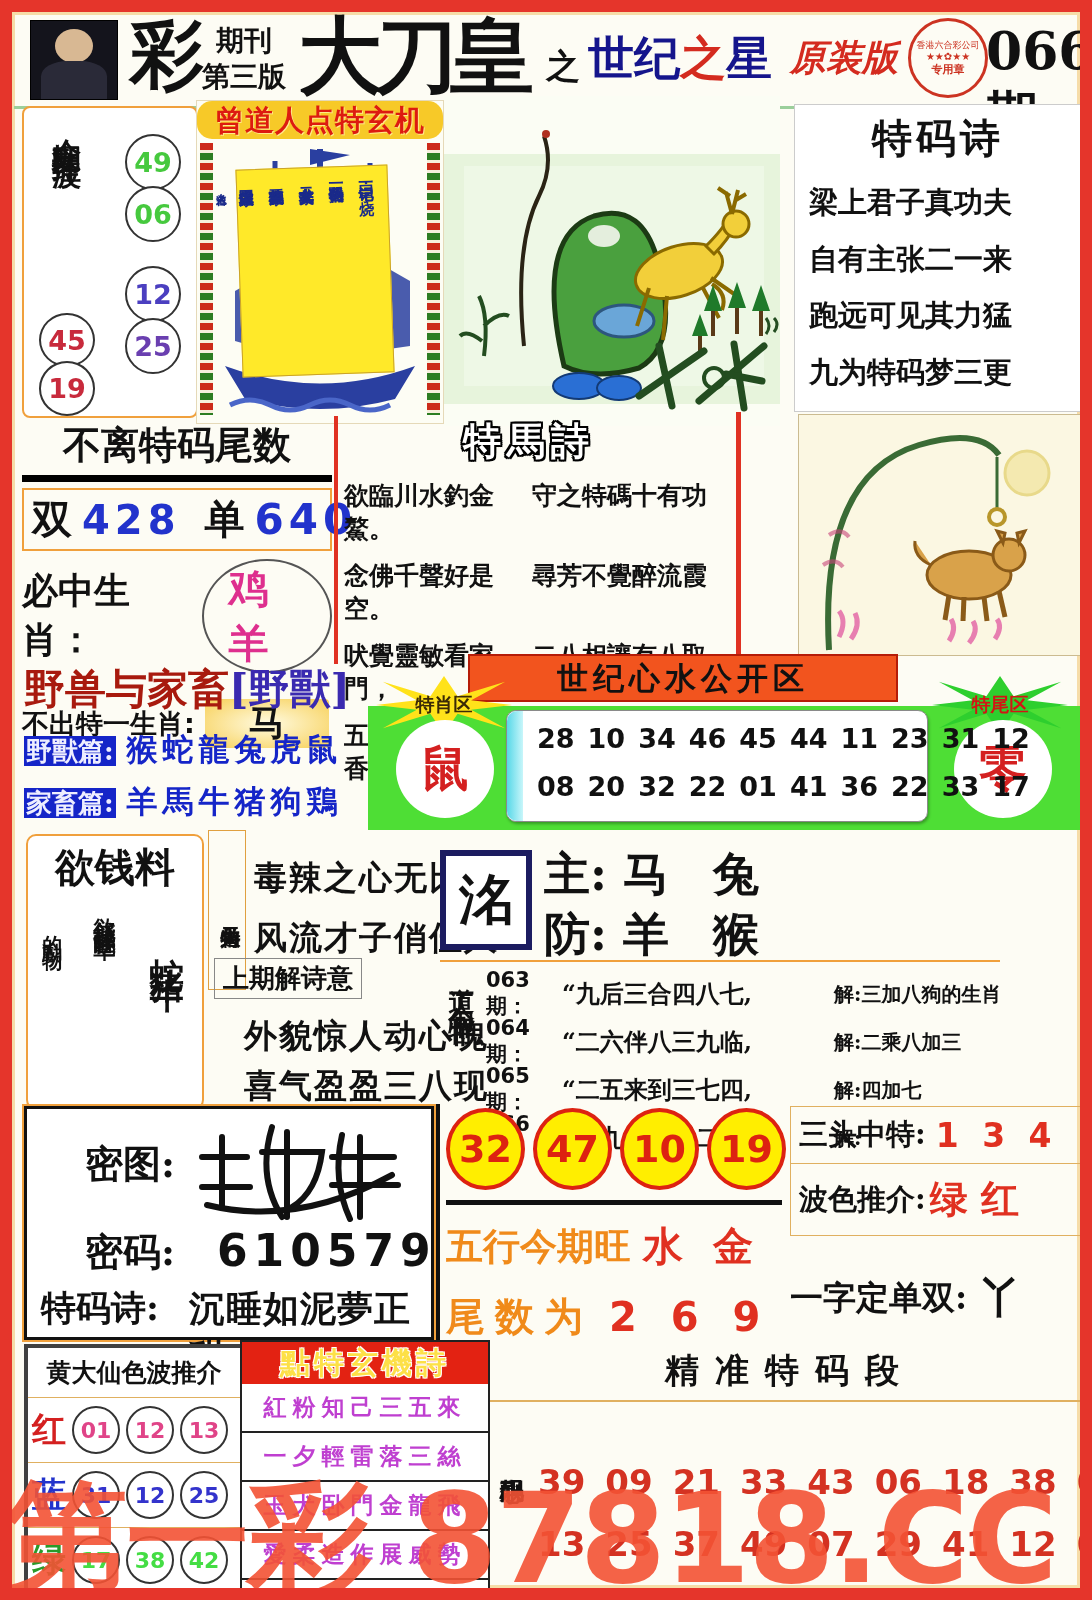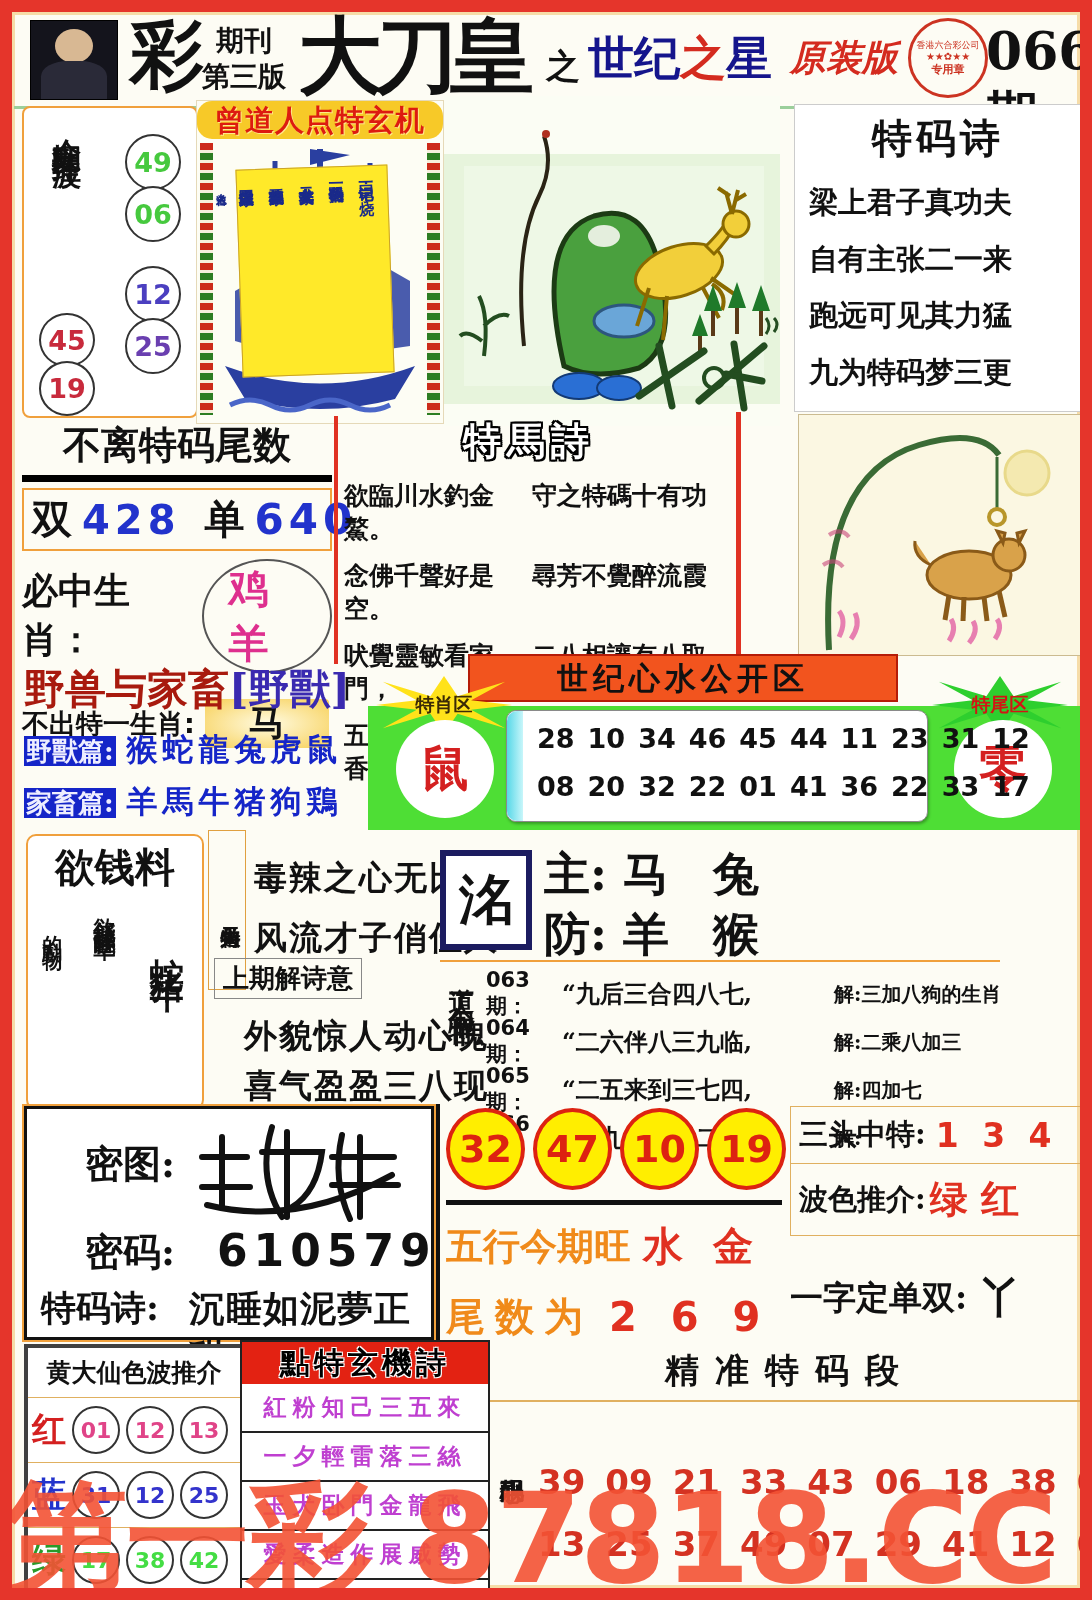--- a/index.html
+++ b/index.html
@@ -365,21 +365,21 @@
     </div>
     <div class="row-flex" style="gap:6px;padding:8px 4px;">
       <span class="serif b" style="font-size:34px;color:#2a9a2a;">绿</span>
       <span class="circle b" style="width:44px;height:44px;color:#44dd44;font-size:22px;">17</span>
       <span class="circle b" style="width:44px;height:44px;color:#44dd44;font-size:22px;">38</span>
       <span class="circle b" style="width:44px;height:44px;color:#44dd44;font-size:22px;">42</span>
     </div>
   </div>
 
   <div class="abs" style="left:228px;top:1328px;width:246px;height:258px;border:2px solid #222;background:#fff;">
-    <div class="serif b" style="height:42px;background:#e32212;color:#000000;font-size:30px;text-align:center;line-height:42px;letter-spacing:4px;text-shadow:1px 1px 0 #fff,-1px -1px 0 #fff,1px -1px 0 #fff,-1px 1px 0 #fff;">點特玄機詩</div>
+    <div class="serif b" style="height:42px;background:#e32212;color:#fde047;font-size:30px;text-align:center;line-height:42px;letter-spacing:4px;text-shadow:1px 1px 0 #fff,-1px -1px 0 #fff,1px -1px 0 #fff,-1px 1px 0 #fff;">點特玄機詩</div>
     <div class="serif b" style="font-size:23px;color:#bf3fd0;letter-spacing:6px;text-align:center;padding:8px 0;border-bottom:2px solid #222;">紅粉知己三五來</div>
     <div class="serif b" style="font-size:23px;color:#bf3fd0;letter-spacing:6px;text-align:center;padding:8px 0;border-bottom:2px solid #222;">一夕輕雷落三絲</div>
     <div class="serif b" style="font-size:23px;color:#bf3fd0;letter-spacing:6px;text-align:center;padding:8px 0;border-bottom:2px solid #222;">玉犬卧門金龍飛</div>
     <div class="serif b" style="font-size:23px;color:#bf3fd0;letter-spacing:6px;text-align:center;padding:8px 0;border-bottom:2px solid #222;">愛柔造作展威勢</div>
     <div class="serif b" style="font-size:23px;color:#bf3fd0;letter-spacing:6px;text-align:center;padding:8px 0;">賣油老翁一伙錢</div>
   </div>
 
   <div class="abs" style="left:478px;top:1336px;width:600px;height:250px;">
     <div class="serif b" style="font-size:34px;text-align:center;letter-spacing:16px;">精准特码段</div>
     <div style="border-top:2px solid #e0b060;margin-top:6px;"></div>

